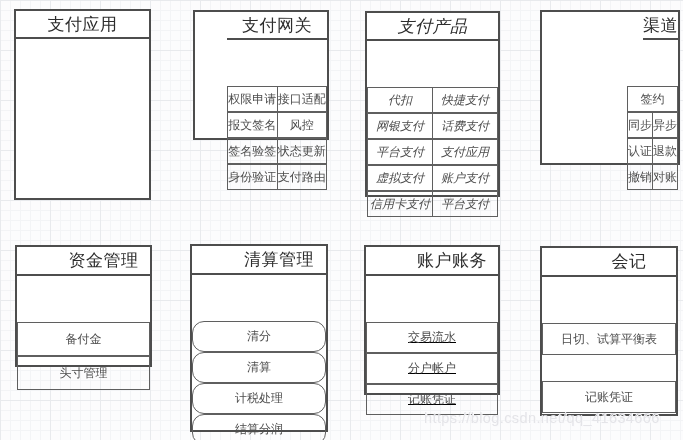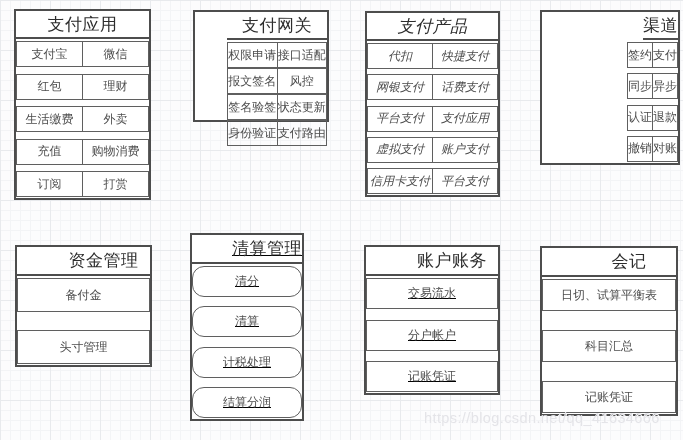--- a/index.html
+++ b/index.html
@@ -9,21 +9,21 @@
     background-color:#fcfcfd;
     background-image:
       linear-gradient(to right,#e8eaed 1px,transparent 1px),
       linear-gradient(to bottom,#e8eaed 1px,transparent 1px),
       linear-gradient(to right,#f3f4f6 1px,transparent 1px),
       linear-gradient(to bottom,#f3f4f6 1px,transparent 1px);
     background-size:50px 50px,50px 50px,10px 10px,10px 10px;
   }
   .panel{
     position:absolute;box-sizing:border-box;background:#ffffff;
-    border:2px solid #4d4d4d;display:flex;flex-direction:column;
+    border:2px solid #4d4d4d;display:flex;flex-direction:column;gap:44px;
   }
   .panel-header{
     flex:0 0 auto;display:flex;align-items:center;justify-content:center;
     font-size:17px;color:#2d2d2d;border-bottom:2px solid #4d4d4d;
     height:26px;letter-spacing:0.5px;
   }
   .panel.bottom .panel-header{height:27px;padding-left:40px;}
   .rows{
     flex:1 1 auto;display:flex;flex-direction:column;
     justify-content:space-between;padding:2px 0 1px 0;
@@ -47,45 +47,23 @@
     text-shadow:1px 1px 0 #fafafc;user-select:none;
   }
 </style>
 </head>
 <body>
 
 <div class="stage">
 
   <div class="panel" style="left:14px;top:9px;width:137px;height:191px;">
     <div class="panel-header">支付应用</div>
-    <div class="rows">
-      <div class="row">
-        <div class="cell">支付宝</div>
-        <div class="cell">微信</div>
-      </div>
-      <div class="row">
-        <div class="cell">红包</div>
-        <div class="cell">理财</div>
-      </div>
-      <div class="row">
-        <div class="cell">生活缴费</div>
-        <div class="cell">外卖</div>
-      </div>
-      <div class="row">
-        <div class="cell">充值</div>
-        <div class="cell">购物消费</div>
-      </div>
-      <div class="row">
-        <div class="cell">订阅</div>
-        <div class="cell">打赏</div>
-      </div>
-    </div>
   </div>
 
-  <div class="panel" style="left:193px;top:10px;width:136px;height:112px;padding-left:32px;">
+  <div class="panel" style="left:193px;top:10px;width:136px;height:130px;padding-left:32px;">
     <div class="panel-header">支付网关</div>
     <div class="rows">
       <div class="row">
         <div class="cell">权限申请</div>
         <div class="cell">接口适配</div>
       </div>
       <div class="row">
         <div class="cell">报文签名</div>
         <div class="cell">风控</div>
       </div>
@@ -124,21 +102,20 @@
         <div class="cell">平台支付</div>
       </div>
     </div>
   </div>
 
   <div class="panel" style="left:540px;top:10px;width:140px;height:155px;align-items:flex-end;">
     <div class="panel-header">渠道</div>
     <div class="rows">
       <div class="row">
         <div class="cell">签约</div>
-        <div class="cell">支付</div>
       </div>
       <div class="row">
         <div class="cell">同步</div>
         <div class="cell">异步</div>
       </div>
       <div class="row">
         <div class="cell">认证</div>
         <div class="cell">退款</div>
       </div>
       <div class="row">
@@ -153,21 +130,21 @@
     <div class="rows">
       <div class="row">
         <div class="cell">备付金</div>
       </div>
       <div class="row">
         <div class="cell">头寸管理</div>
       </div>
     </div>
   </div>
 
-  <div class="panel bottom p6" style="left:190px;top:233px;width:114px;height:188px;text-decoration:underline;">
+  <div class="panel bottom p6" style="left:190px;top:244px;width:138px;height:188px;">
     <div class="panel-header">清算管理</div>
     <div class="rows">
       <div class="row">
         <div class="cell">清分</div>
       </div>
       <div class="row">
         <div class="cell">清算</div>
       </div>
       <div class="row">
         <div class="cell">计税处理</div>
@@ -193,23 +170,20 @@
     </div>
   </div>
 
   <div class="panel bottom p8" style="left:540px;top:246px;width:138px;height:170px;">
     <div class="panel-header">会记</div>
     <div class="rows">
       <div class="row">
         <div class="cell">日切、试算平衡表</div>
       </div>
       <div class="row">
-        <div class="cell">科目汇总</div>
-      </div>
-      <div class="row">
         <div class="cell">记账凭证</div>
       </div>
     </div>
   </div>
 
   <div class="watermark">https://blog.csdn.net/qq_41634666</div>
 
 </div>
 
 </body></html>

